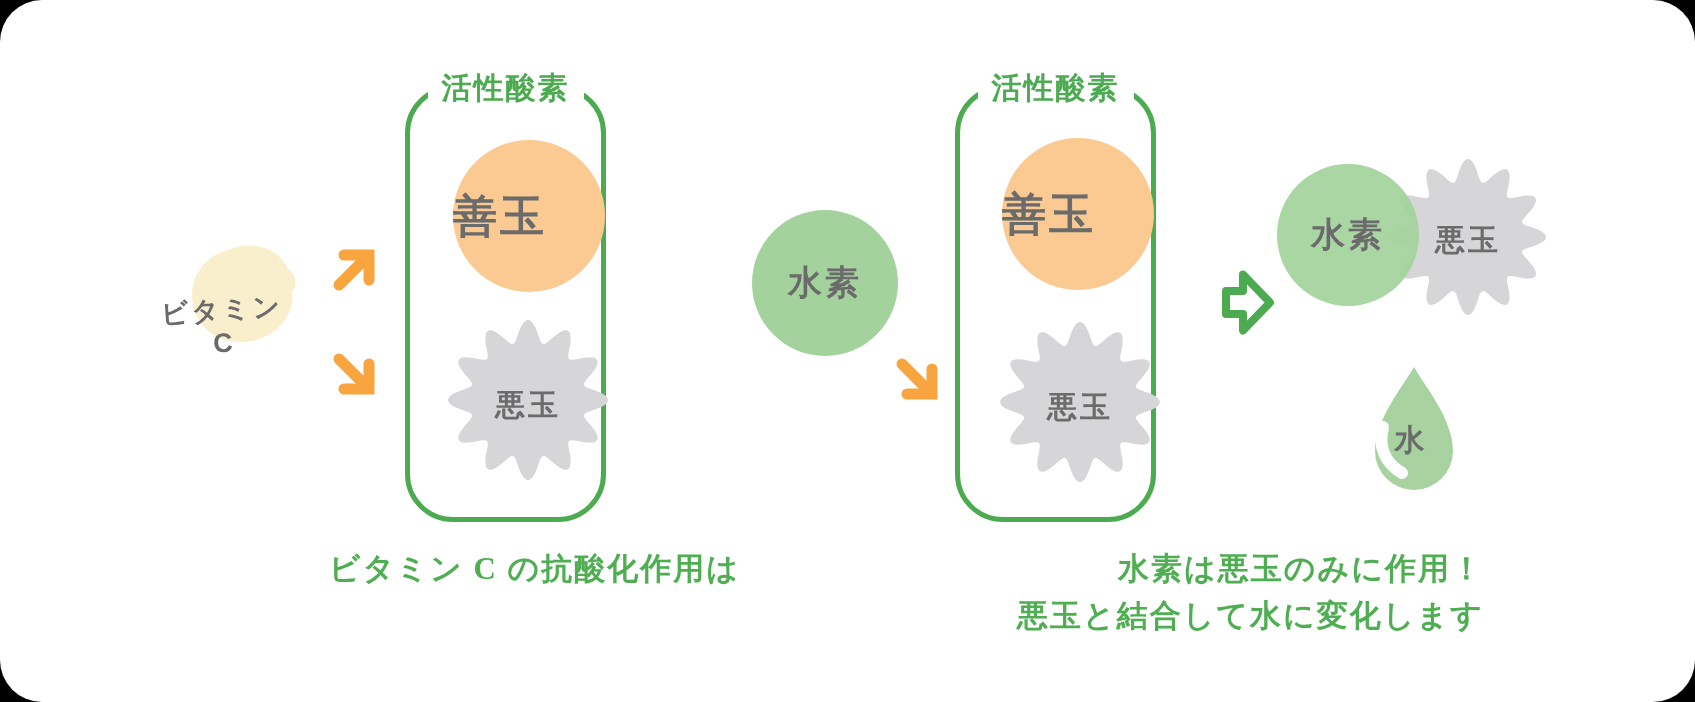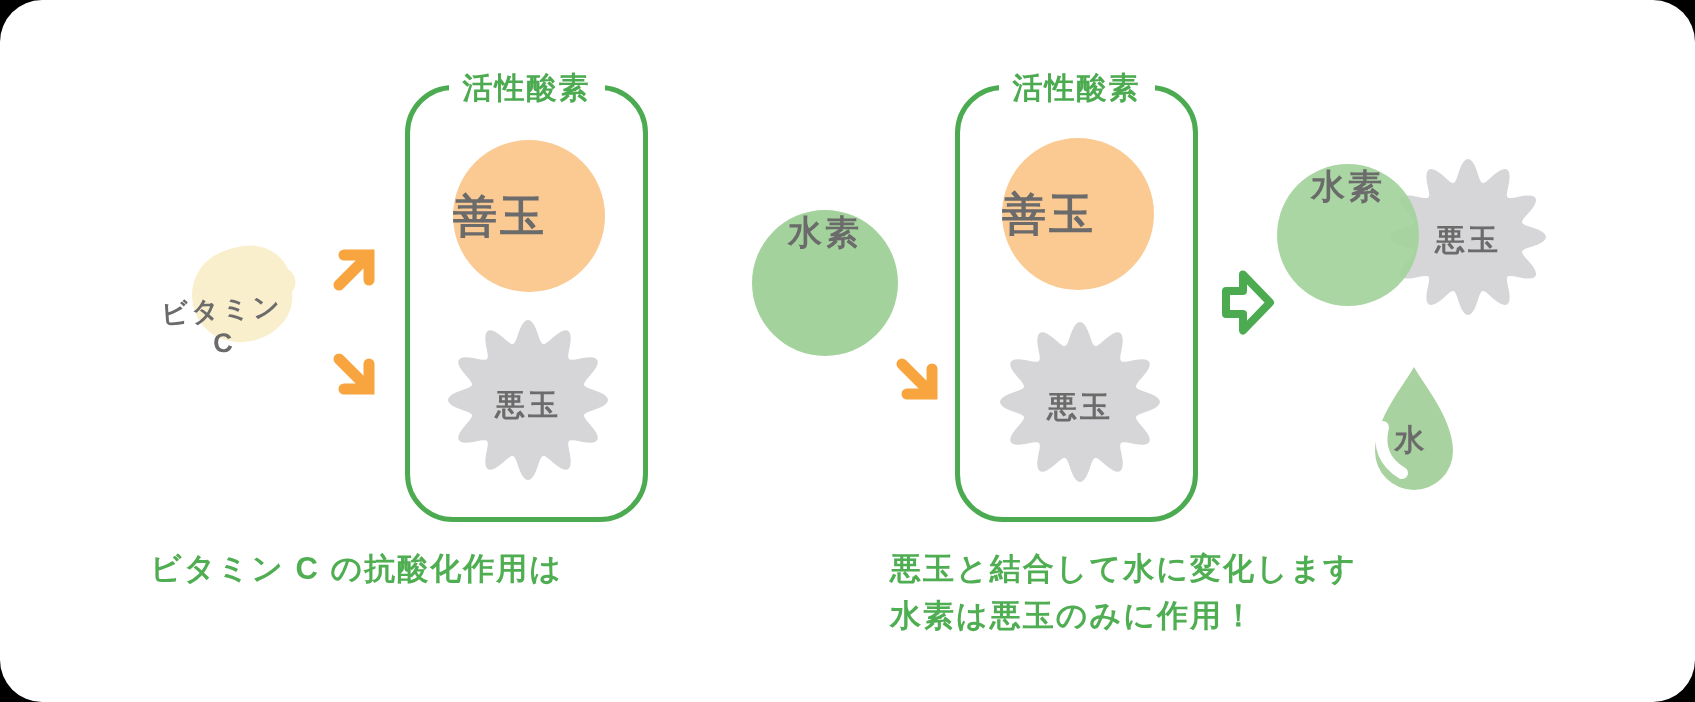--- a/index.html
+++ b/index.html
@@ -9,49 +9,50 @@
     border-radius:42px;overflow:hidden;
   }
   .abs{position:absolute;}
   svg{display:block;overflow:visible;}
 
   
   .dark-label{color:var(--dark-text,#6b6b6b);font-weight:600;letter-spacing:3px;}
 
   
   .ros-box{
-    position:absolute;width:243px;height:437px;box-sizing:border-box;
+    position:absolute;width:201px;height:437px;box-sizing:border-box;
     border:5px solid var(--green,#4cab50);border-radius:48px;
   }
   .box-title{
     position:absolute;top:-22px;left:50%;transform:translateX(-50%);
     background:var(--canvas-bg,#fff);padding:0 14px;white-space:nowrap;
     font-size:30px;font-weight:700;letter-spacing:2px;color:var(--green,#4cab50);
   }
 
   .good-circle{
     position:absolute;width:152px;height:152px;border-radius:50%;
     background:var(--good-fill,#fbca93);
     display:flex;align-items:center;justify-content:flex-start;
     font-size:44px;
     font-family:Liberation Mono, monospace;
   }
   .hydrogen-circle{
     position:absolute;border-radius:50%;
     background:var(--hydrogen-fill,#a3d29c);
-    display:flex;align-items:flex-start;justify-content:center;
+    display:flex;align-items:center;justify-content:center;
     font-size:34px;
   }
   .gear-label{
     position:absolute;width:140px;text-align:center;font-size:30px;
   }
   .caption{
-    position:absolute;text-align:left;
+    position:absolute;text-align:right;
     font-size:31px;font-weight:700;letter-spacing:2px;line-height:47px;
     color:var(--caption-green,#4fae52);
+    font-family:Liberation Serif, serif;
   }
   .orange-stroke{stroke:var(--orange,#f8a43f);stroke-width:11;stroke-linecap:round;fill:none;}
   .white-stroke{stroke:#fff;stroke-width:12;stroke-linecap:round;fill:none;}
 </style>
 </head>
 <body>
 
 <div id="canvas">
 
   <svg class="abs" style="left:188px;top:243px;" width="110" height="102" viewBox="0 0 110 102">
@@ -122,17 +123,17 @@
     <span>水素</span>
   </div>
 
   <svg class="abs" style="left:1367px;top:363px;" width="94" height="128" viewBox="0 0 94 128">
     <path d="M47 4 C37 22 8 56 8 88 a39 39 0 0 0 78 0 C86 56 57 22 47 4 Z" fill="var(--drop-fill)"></path>
     <path class="white-stroke" d="M16 64 C11 84 18 100 35 110"></path>
   </svg>
   <div class="abs dark-label" style="left:1381px;top:420px;width:60px;text-align:center;font-size:30px;">水</div>
 
   <div class="caption" style="left:890px;top:545px;width:594px;">
+    <div>水素は悪玉のみに作用！</div>
     <div>悪玉と結合して水に変化します</div>
-    <div>水素は悪玉のみに作用！</div>
   </div>
 
 </div>
 
 </body></html>

